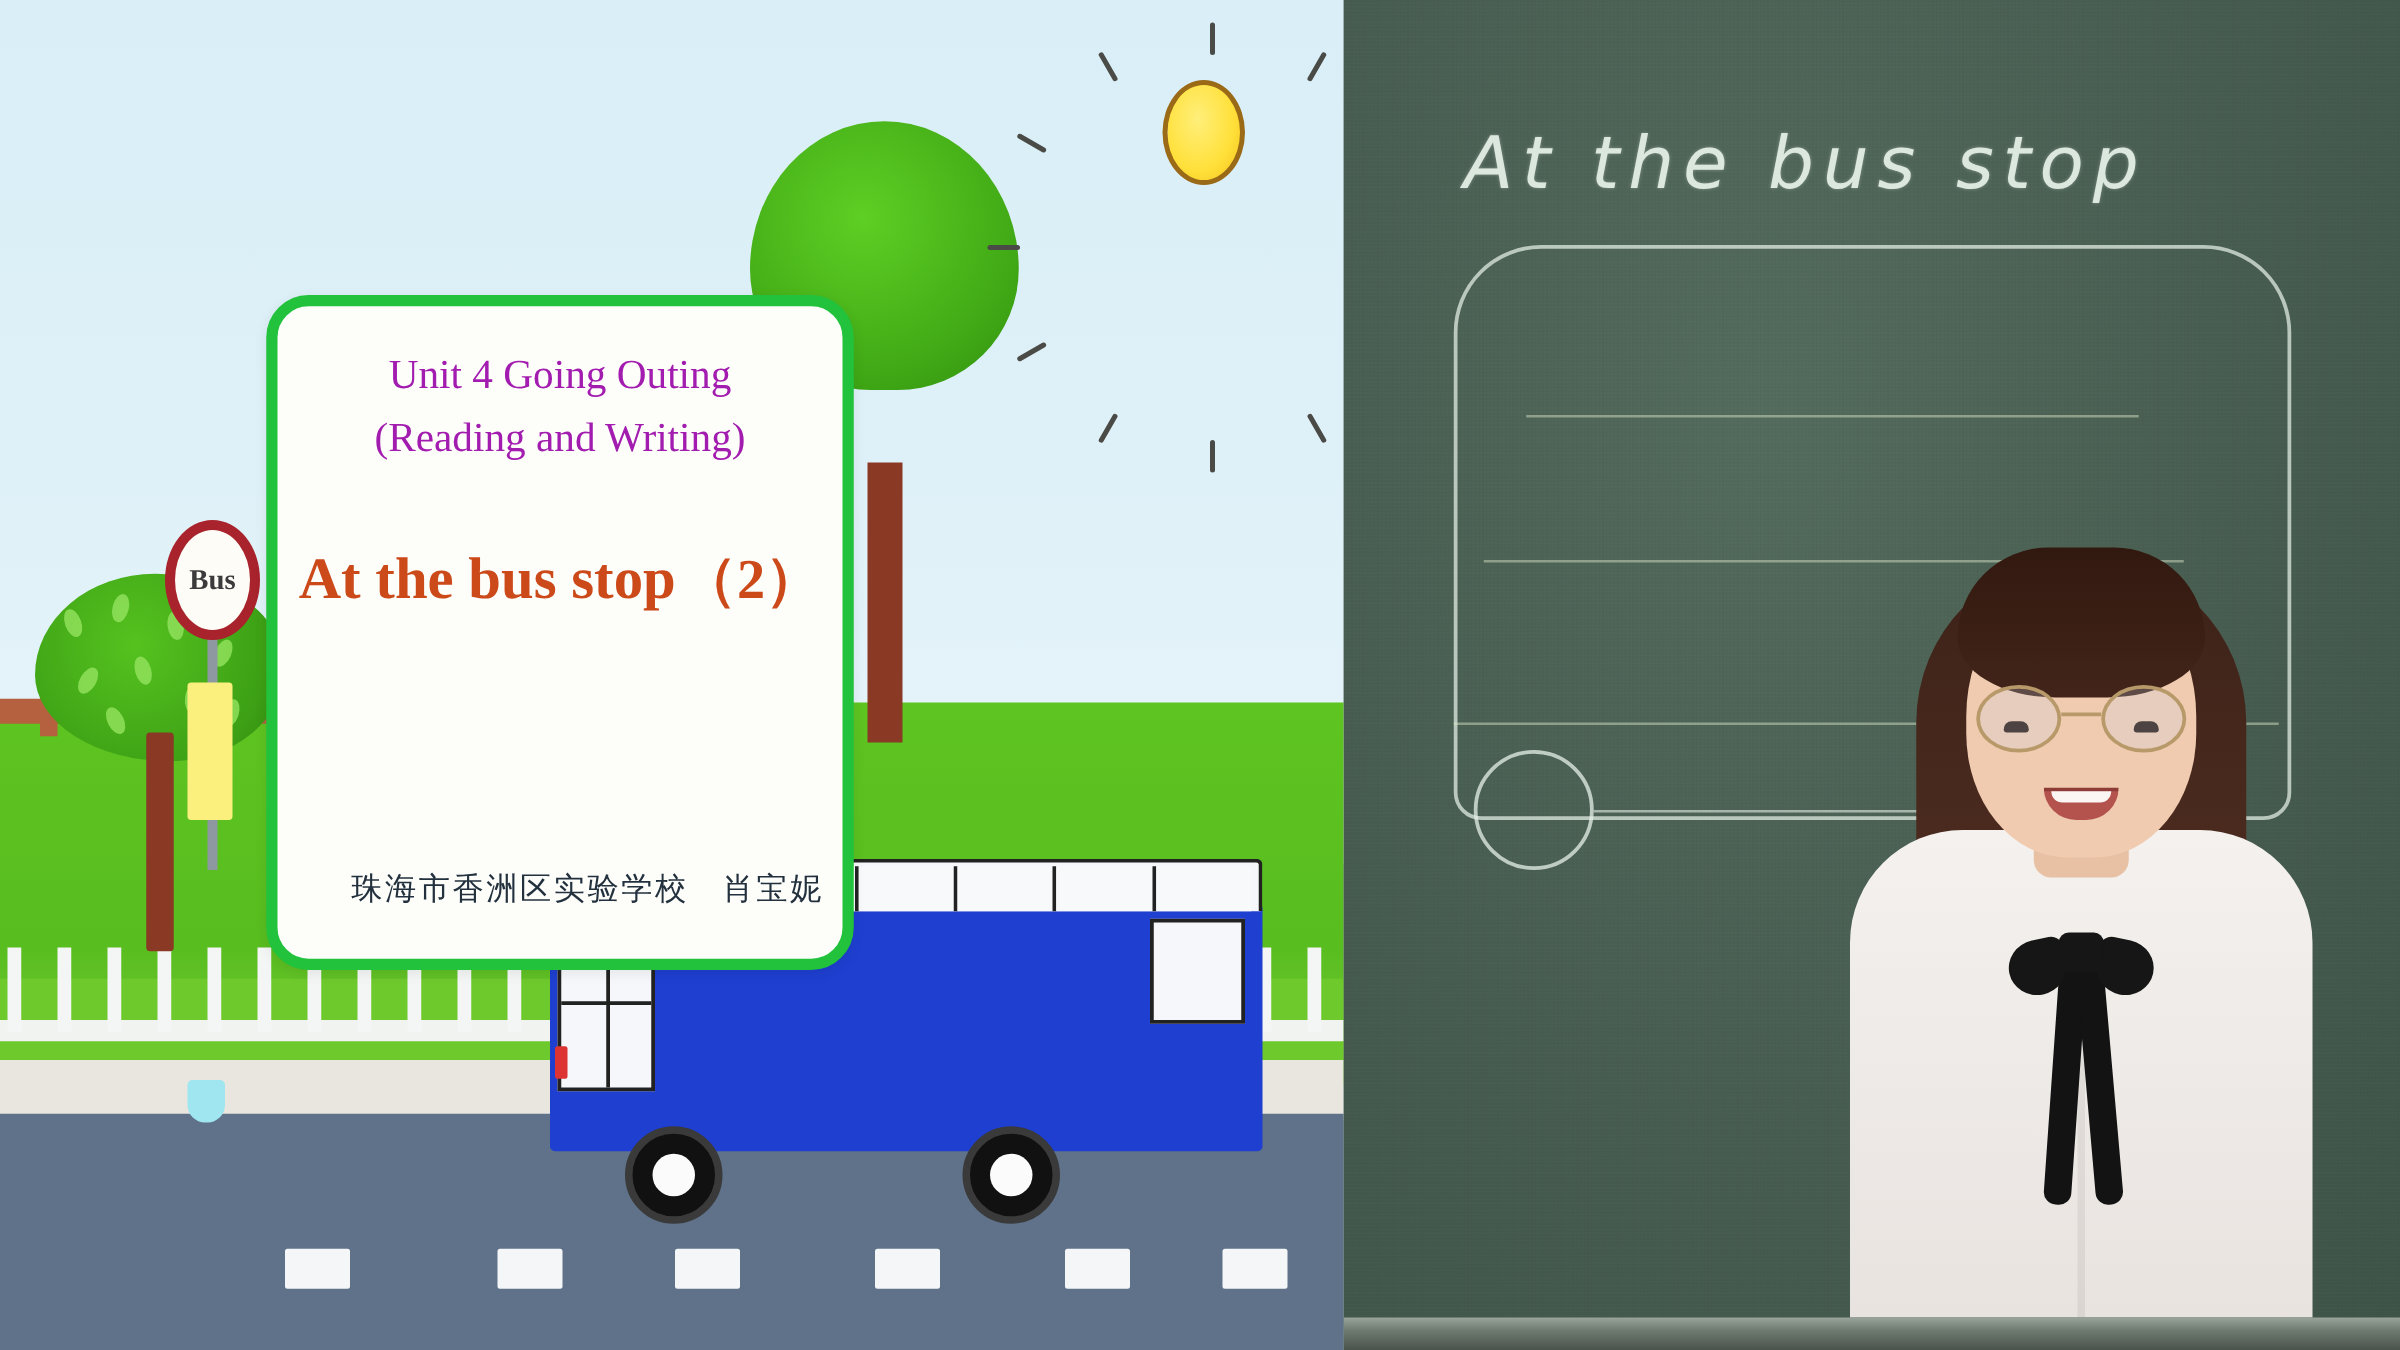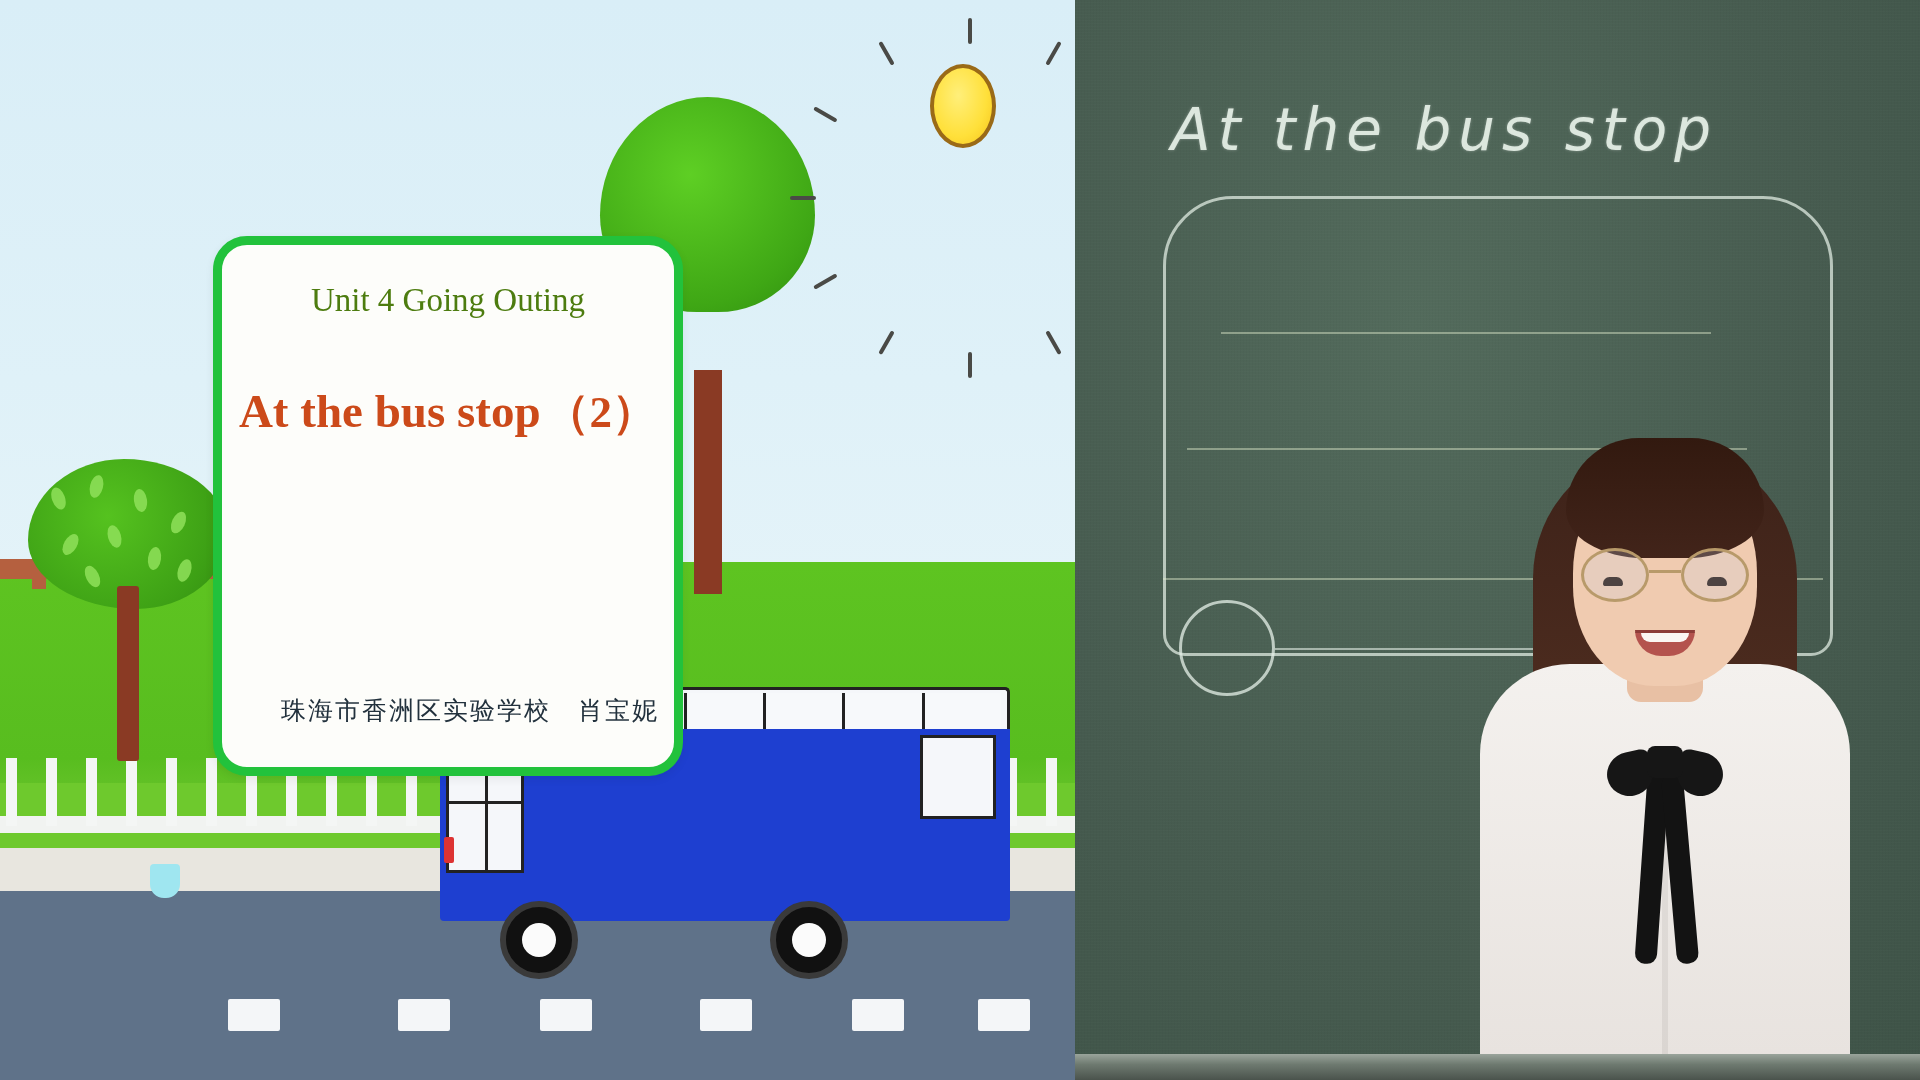--- a/index.html
+++ b/index.html
@@ -196,21 +196,21 @@
     background:#fdfdfa;
     border:9px solid #22c23c;
     border-radius:34px;
     display:flex; flex-direction:column;
     align-items:center;
     padding-top:30px;
     box-shadow:0 3px 10px rgba(0,0,0,.07);
   }
   .card .line1, .card .line2 {
     font-family:"Liberation Serif", serif;
-    font-size:33px; color:#4d7c0f; line-height:1.55;
+    font-size:33px; color:#a21caf; line-height:1.55;
     white-space:nowrap;
   }
   .card .maintitle {
     margin-top:56px;
     font-family:"Liberation Serif", serif;
     font-weight:700; font-size:47px; color:#cc4a1a;
     white-space:nowrap;
     display:flex; align-items:baseline; gap:4px;
   }
   .card .maintitle .num { font-size:45px; }
@@ -440,20 +440,27 @@
       <div class="ray" style="transform:rotate(150deg) translateY(-88px)"></div>
       <div class="ray" style="transform:rotate(180deg) translateY(-88px)"></div>
       <div class="ray" style="transform:rotate(210deg) translateY(-88px)"></div>
       <div class="ray" style="transform:rotate(240deg) translateY(-88px)"></div>
       <div class="ray" style="transform:rotate(270deg) translateY(-88px)"></div>
       <div class="ray" style="transform:rotate(300deg) translateY(-88px)"></div>
       <div class="ray" style="transform:rotate(330deg) translateY(-88px)"></div>
       <div class="disc"></div>
     </div>
 
+    <div class="bus-sign">
+      <div class="pole"></div>
+      <div class="ybox"></div>
+      <div class="plate">
+        <span>Bus</span>
+      </div>
+    </div>
     <div class="lamp-tip"></div>
 
     <div class="bus">
       <div class="body"></div>
       <div class="roof">
         <div class="win-strip">
           <div class="win"></div>
             <div class="win"></div>
             <div class="win"></div>
           <div class="win"></div>
@@ -468,20 +475,21 @@
         </div>
       <div class="rear-win"></div>
       <div class="taillight"></div>
       <div class="wheel" style="left:60px"></div>
       <div class="wheel" style="left:330px"></div>
     </div>
 
 
     <div class="card">
       <div class="line1">Unit 4 Going Outing</div>
+      <div class="line2">(Reading and Writing)</div>
       <div class="maintitle">
         <span>At the bus stop</span>
         <span class="num">（2）</span>
       </div>
       <div class="presenter">珠海市香洲区实验学校　肖宝妮</div>
     </div>
 
   </div>
 
   <div id="board">

